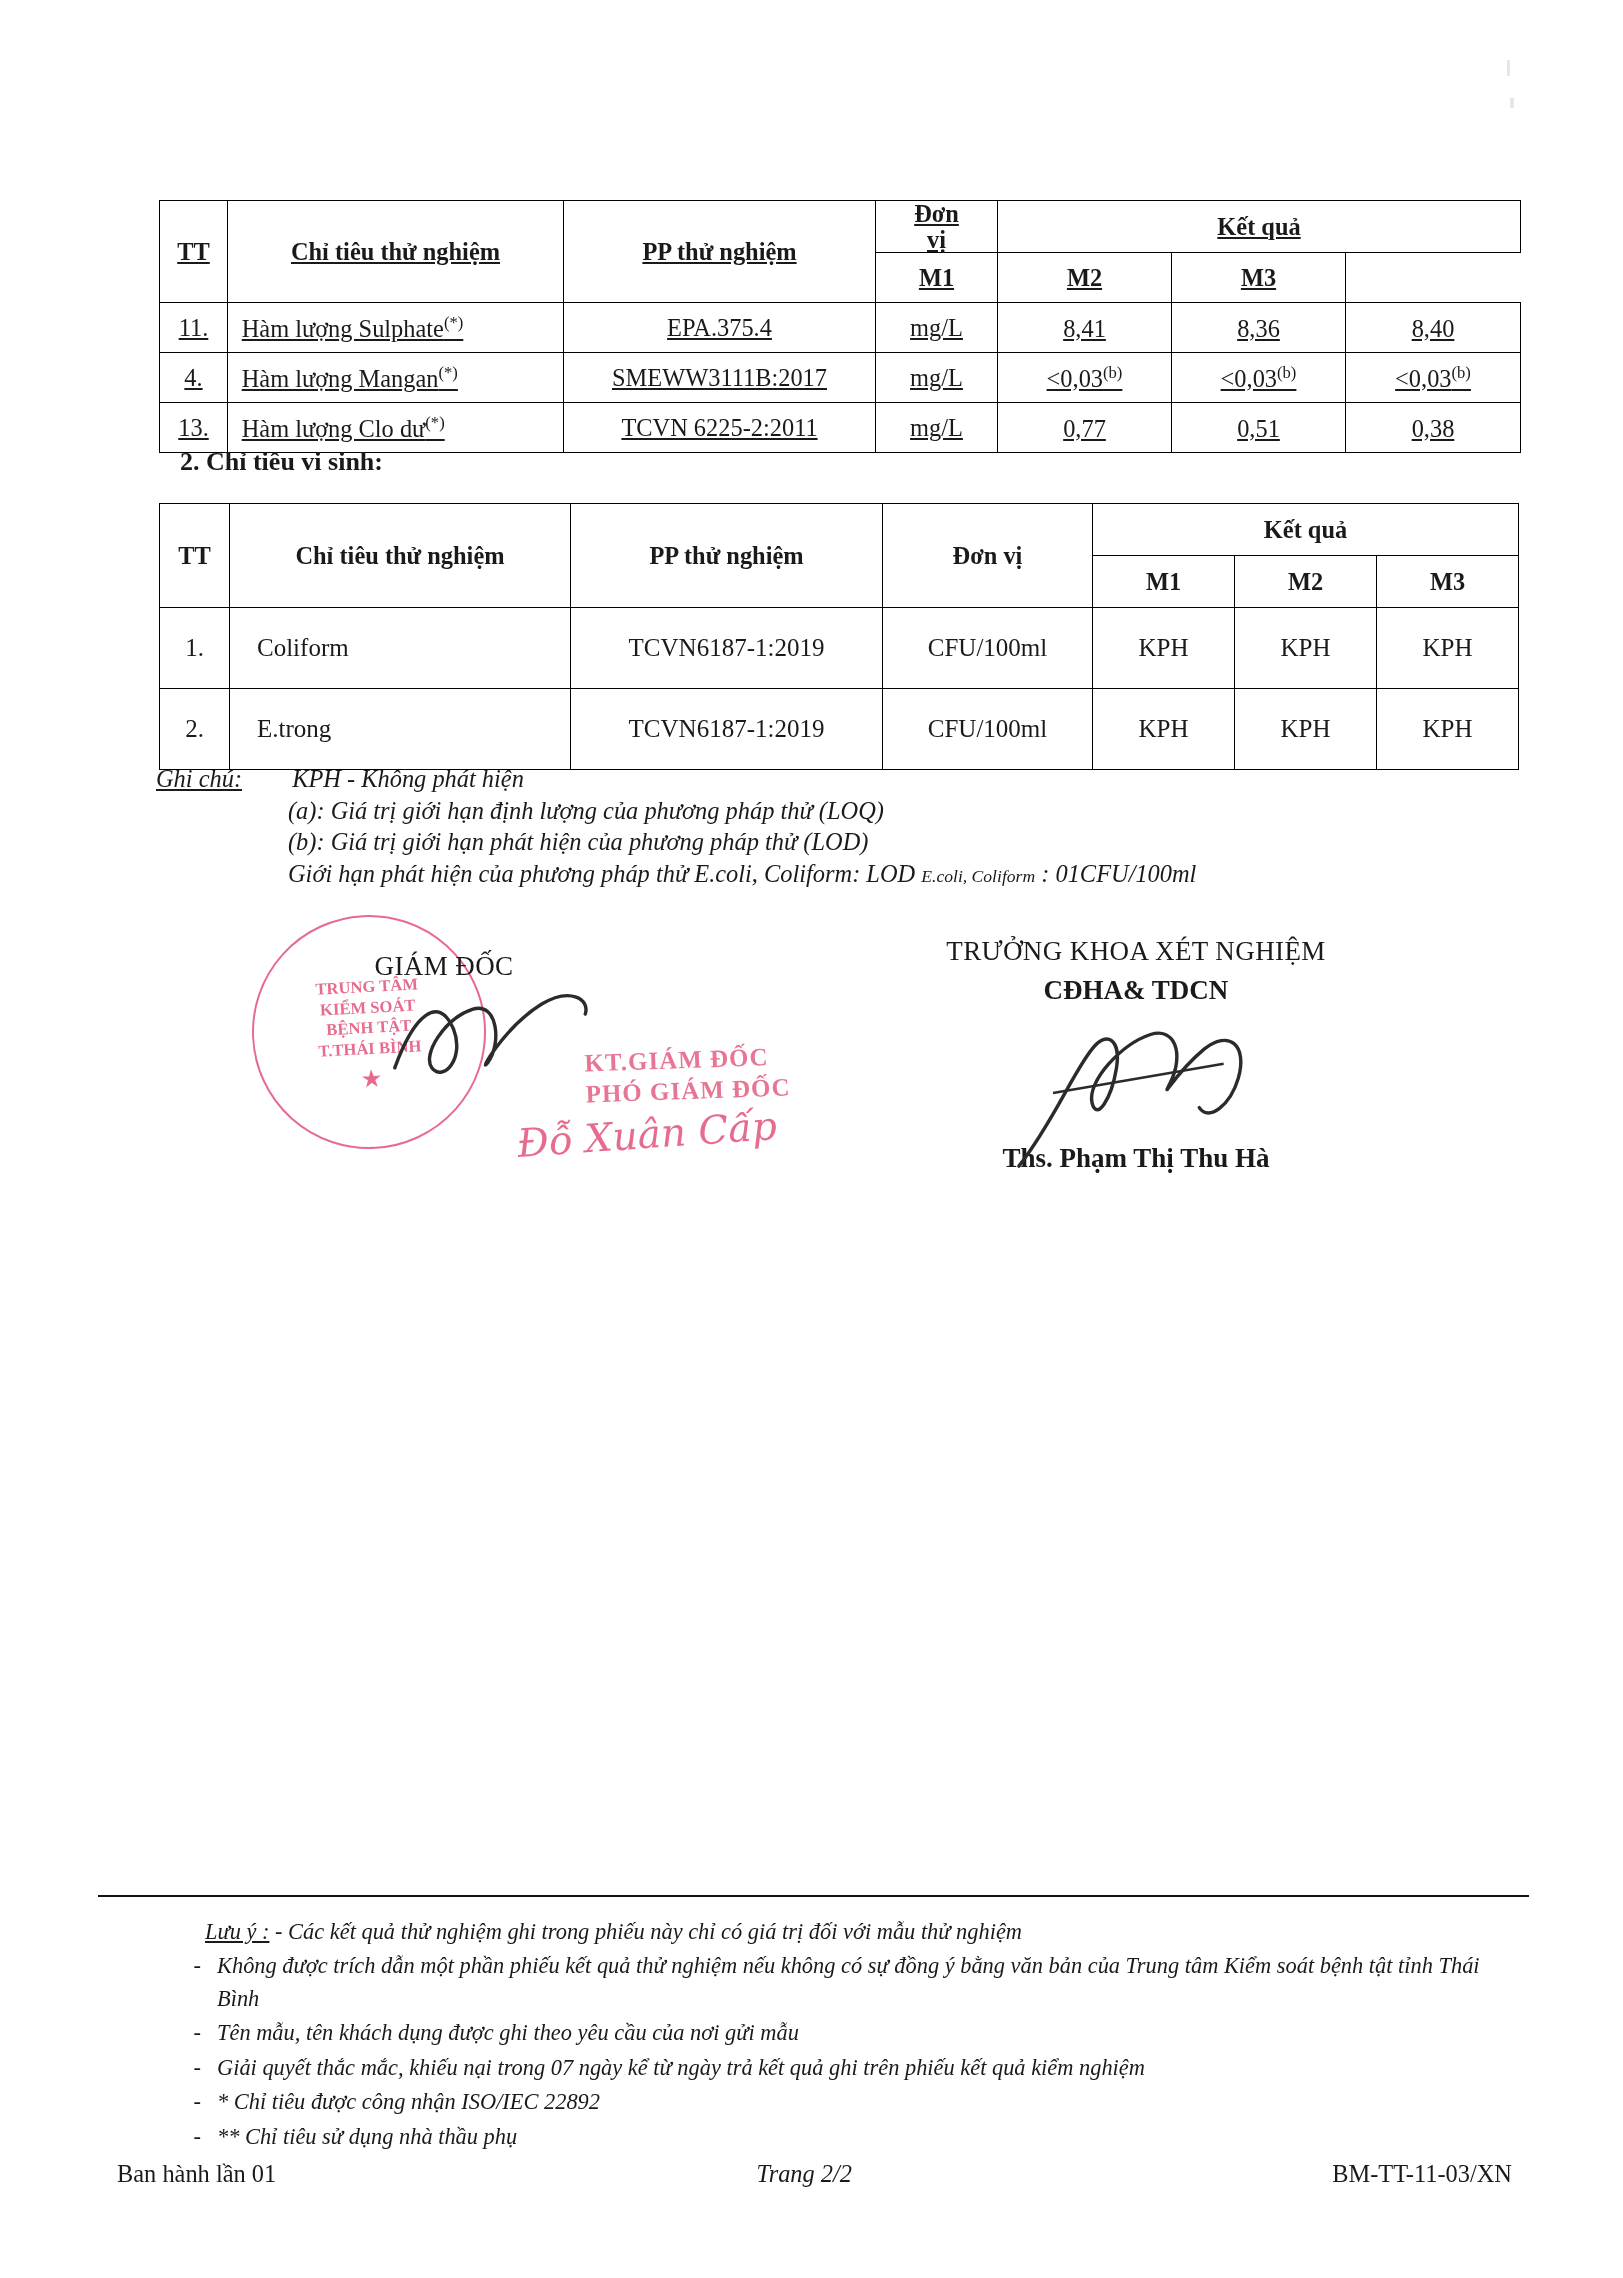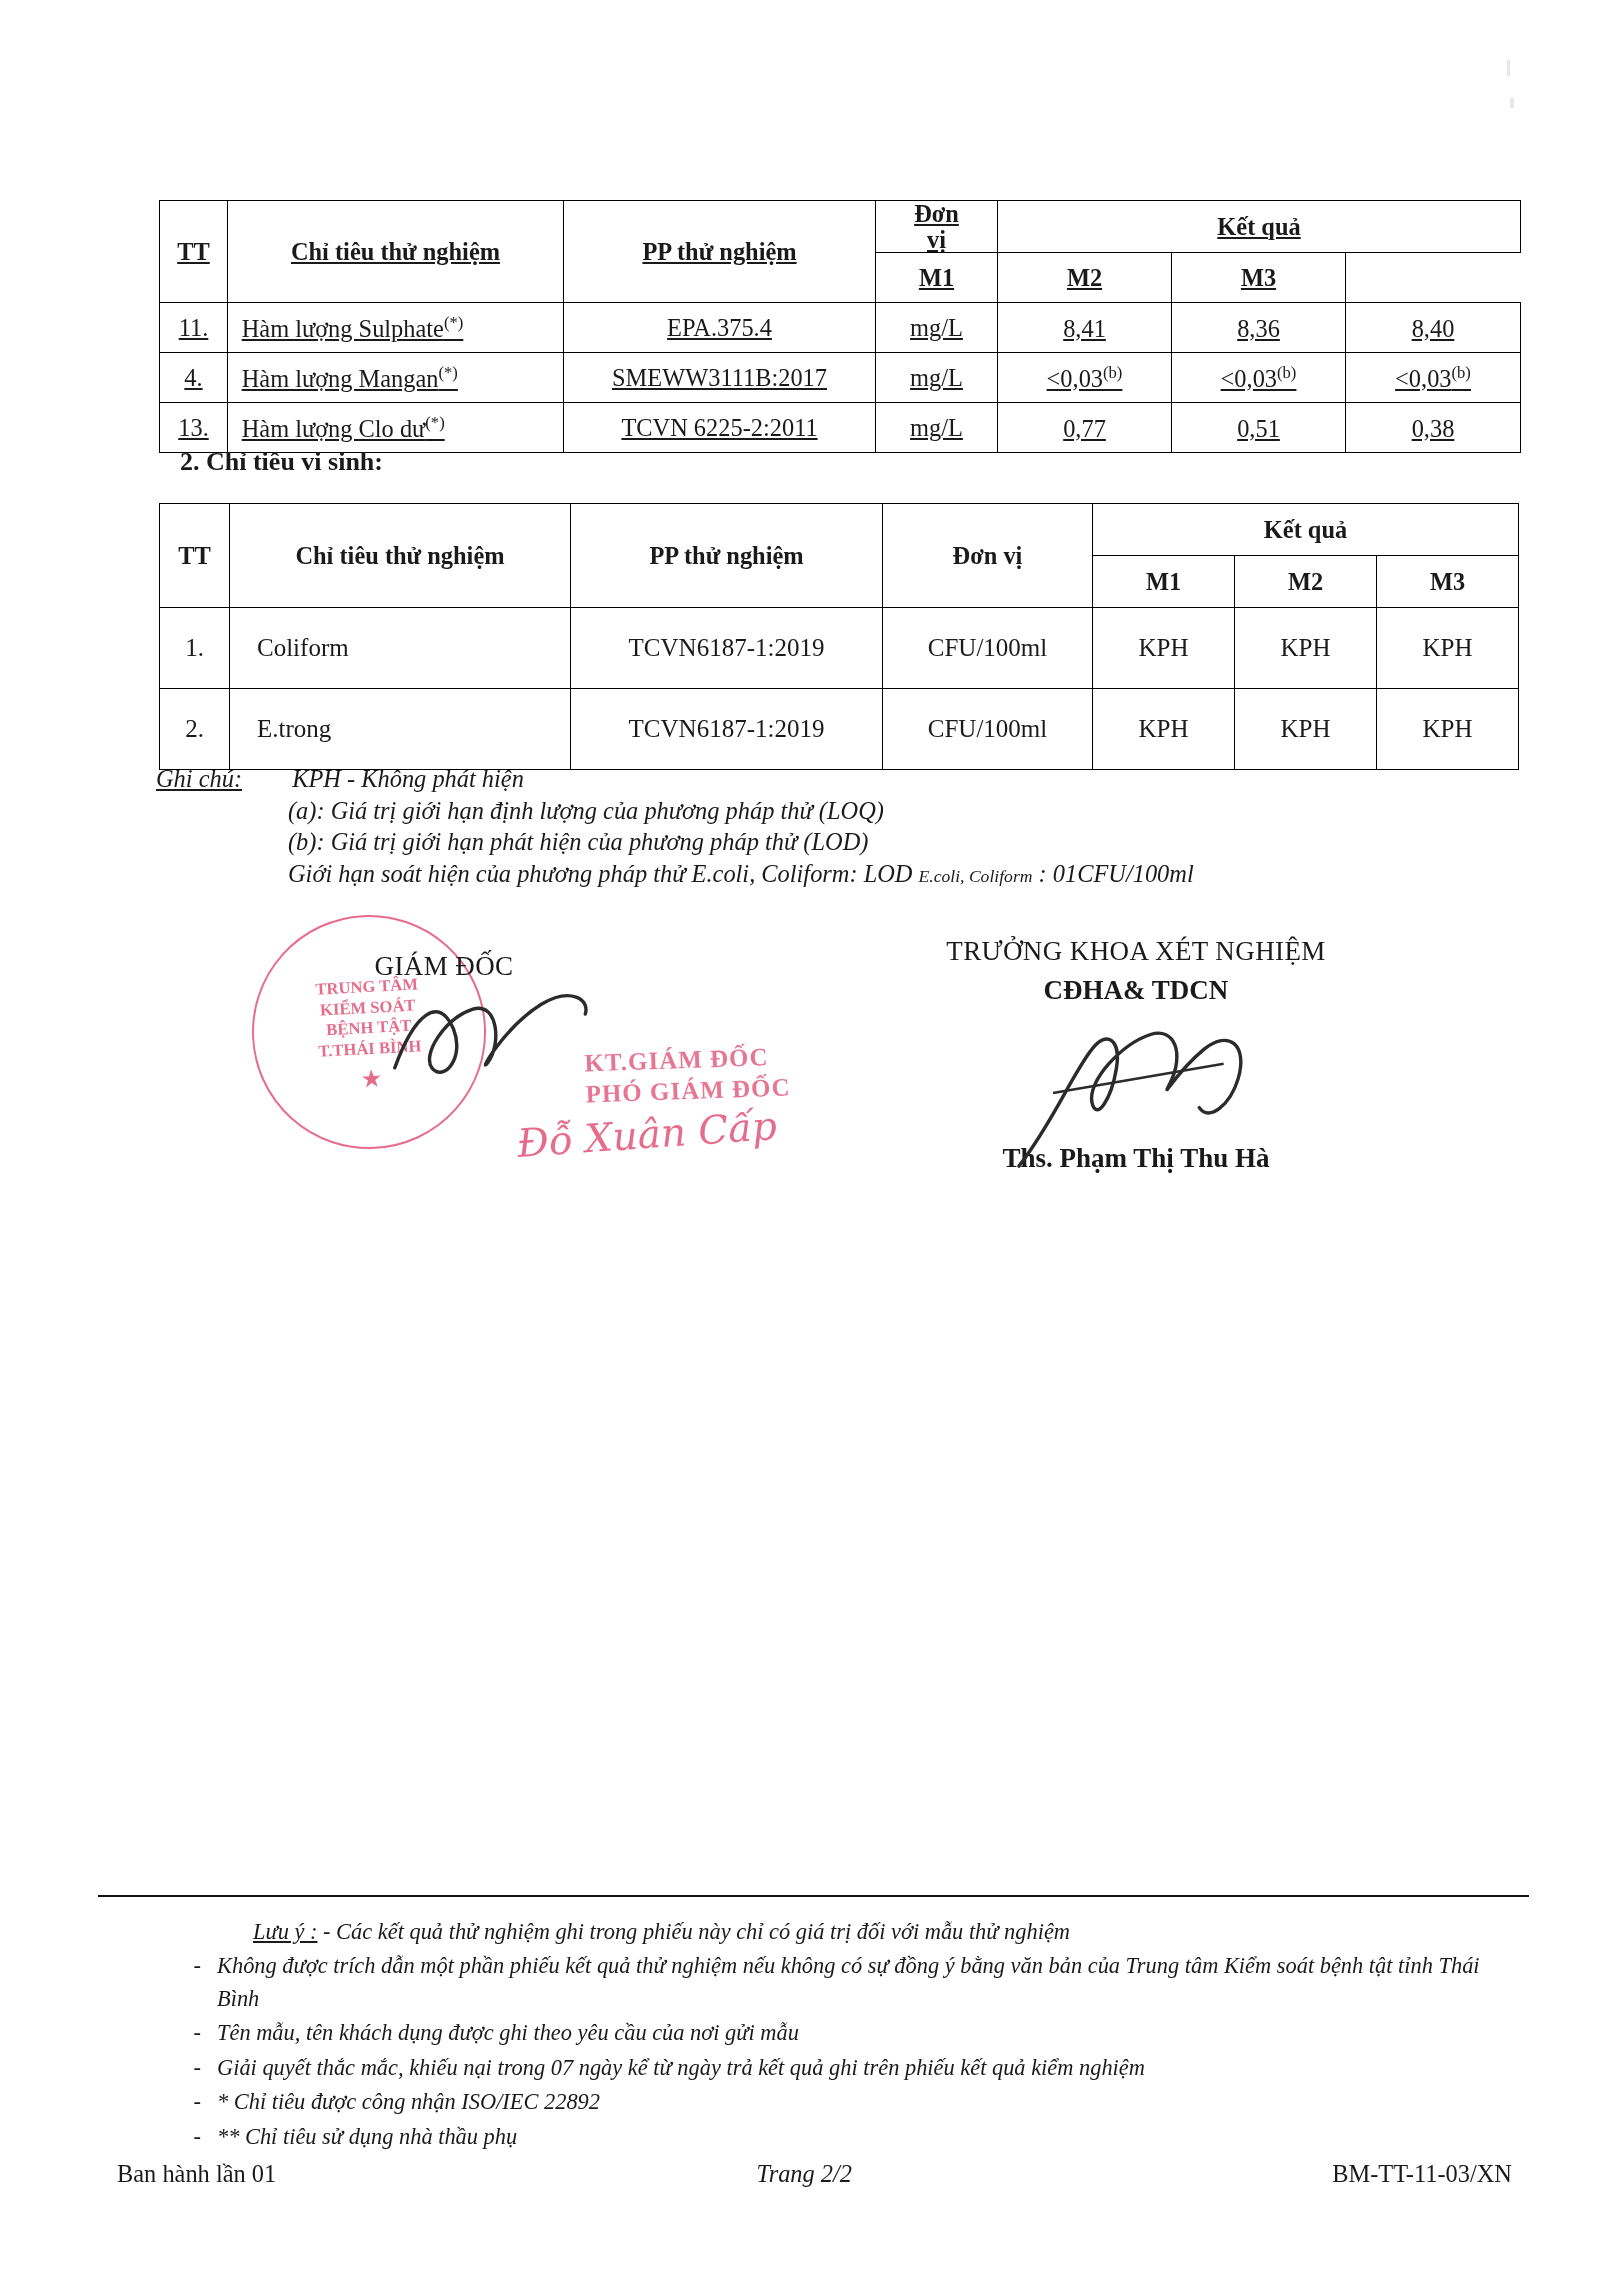--- a/index.html
+++ b/index.html
@@ -195,21 +195,21 @@
   #footer-notes li {
     position: relative;
     padding-left: 41px;
     margin-top: 2px;
   }
   #footer-notes li:before {
     content: "-";
     position: absolute;
     left: 17.6px;
   }
-  #footer-notes .lbl { text-decoration: underline; margin-left: 48px; }
+  #footer-notes .lbl { text-decoration: underline; }
 
   #footer-bar {
     position: absolute;
     left: 117px;
     top: 2160px;
     width: 1395px;
     font-size: 24.4px;
     display: flex;
     justify-content: space-between;
     align-items: baseline;
@@ -332,21 +332,21 @@
   </table>
 
   <div id="notes">
     <div class="kph-line">
       <span class="lbl">Ghi chú:</span>
       <span class="kph">KPH - Không phát hiện</span>
     </div>
     <div class="indent">(a): Giá trị giới hạn định lượng của phương pháp thử (LOQ)</div>
     <div class="indent">(b): Giá trị giới hạn phát hiện của phương pháp thử (LOD)</div>
     <div class="indent">
-      <span>Giới hạn soát hiện của phương pháp thử E.coli, Coliform: LOD</span>
+      <span>Giới hạn phát hiện của phương pháp thử E.coli, Coliform: LOD</span>
       <span class="tiny">E.coli, Coliform</span>
       <span>: 01CFU/100ml</span>
     </div>
   </div>
 
   <div id="stamp">
     <div>TRUNG TÂM</div>
     <div>KIỂM SOÁT</div>
     <div>BỆNH TẬT</div>
     <div>T.THÁI BÌNH</div>

